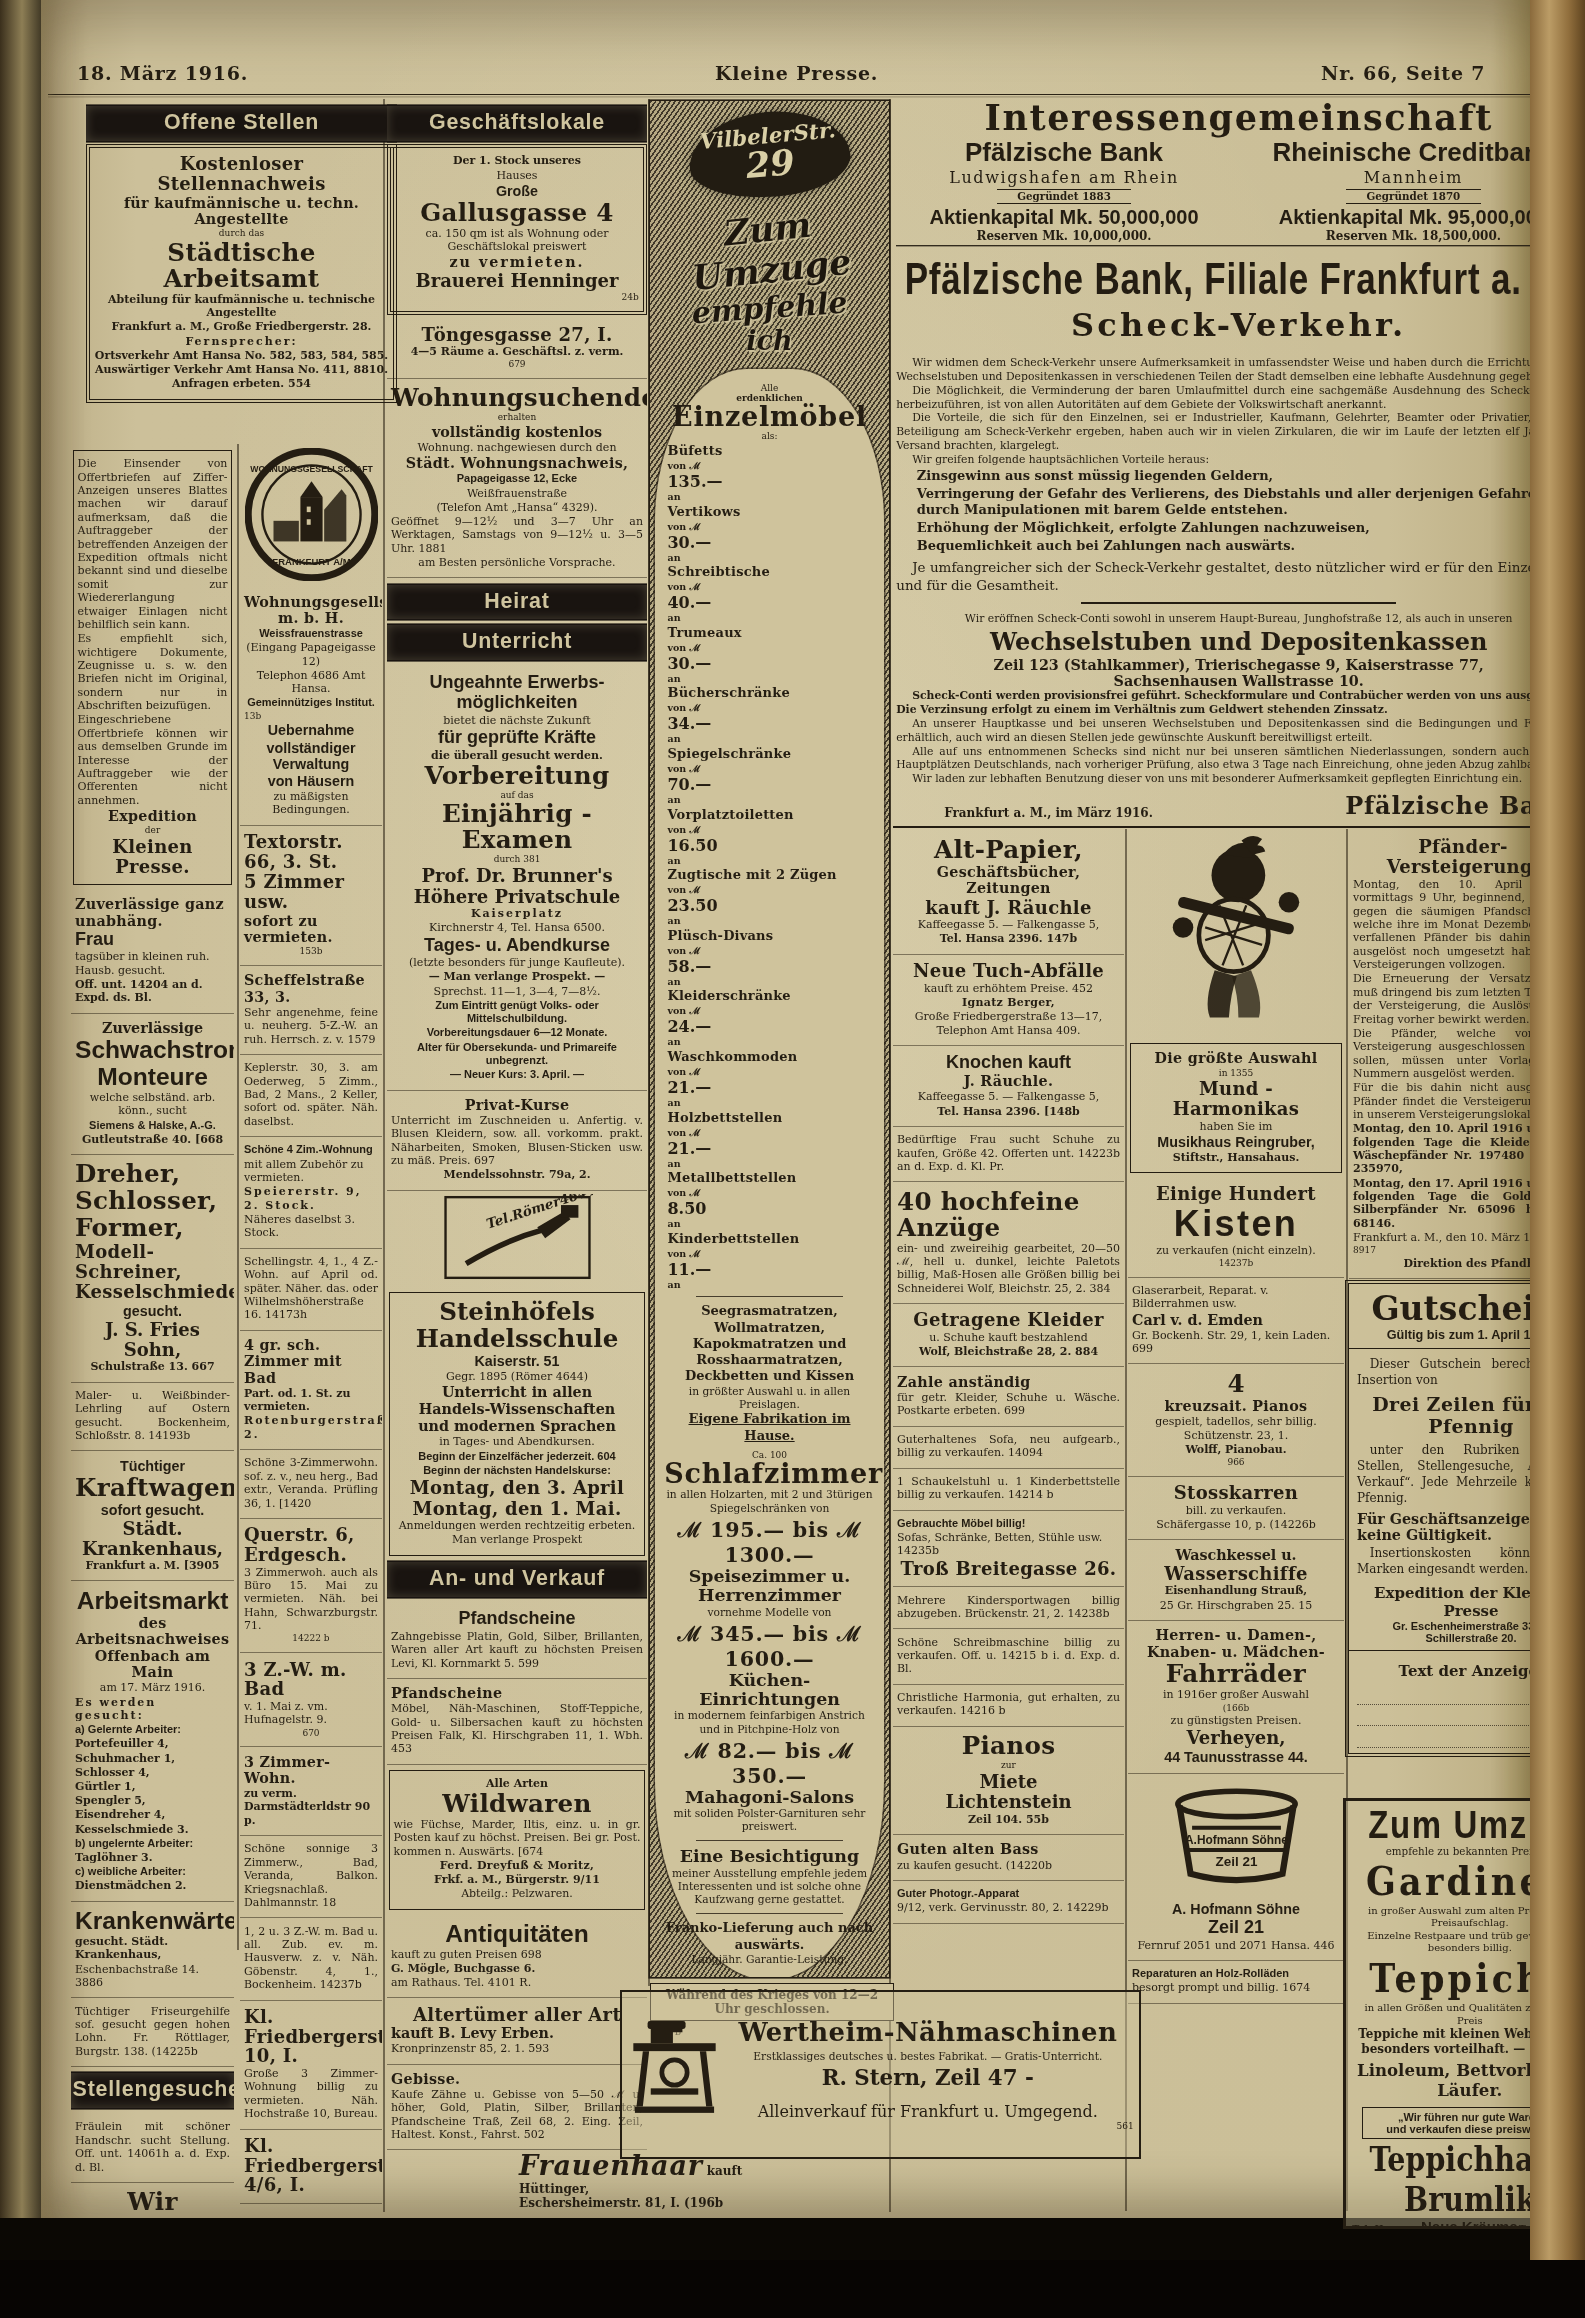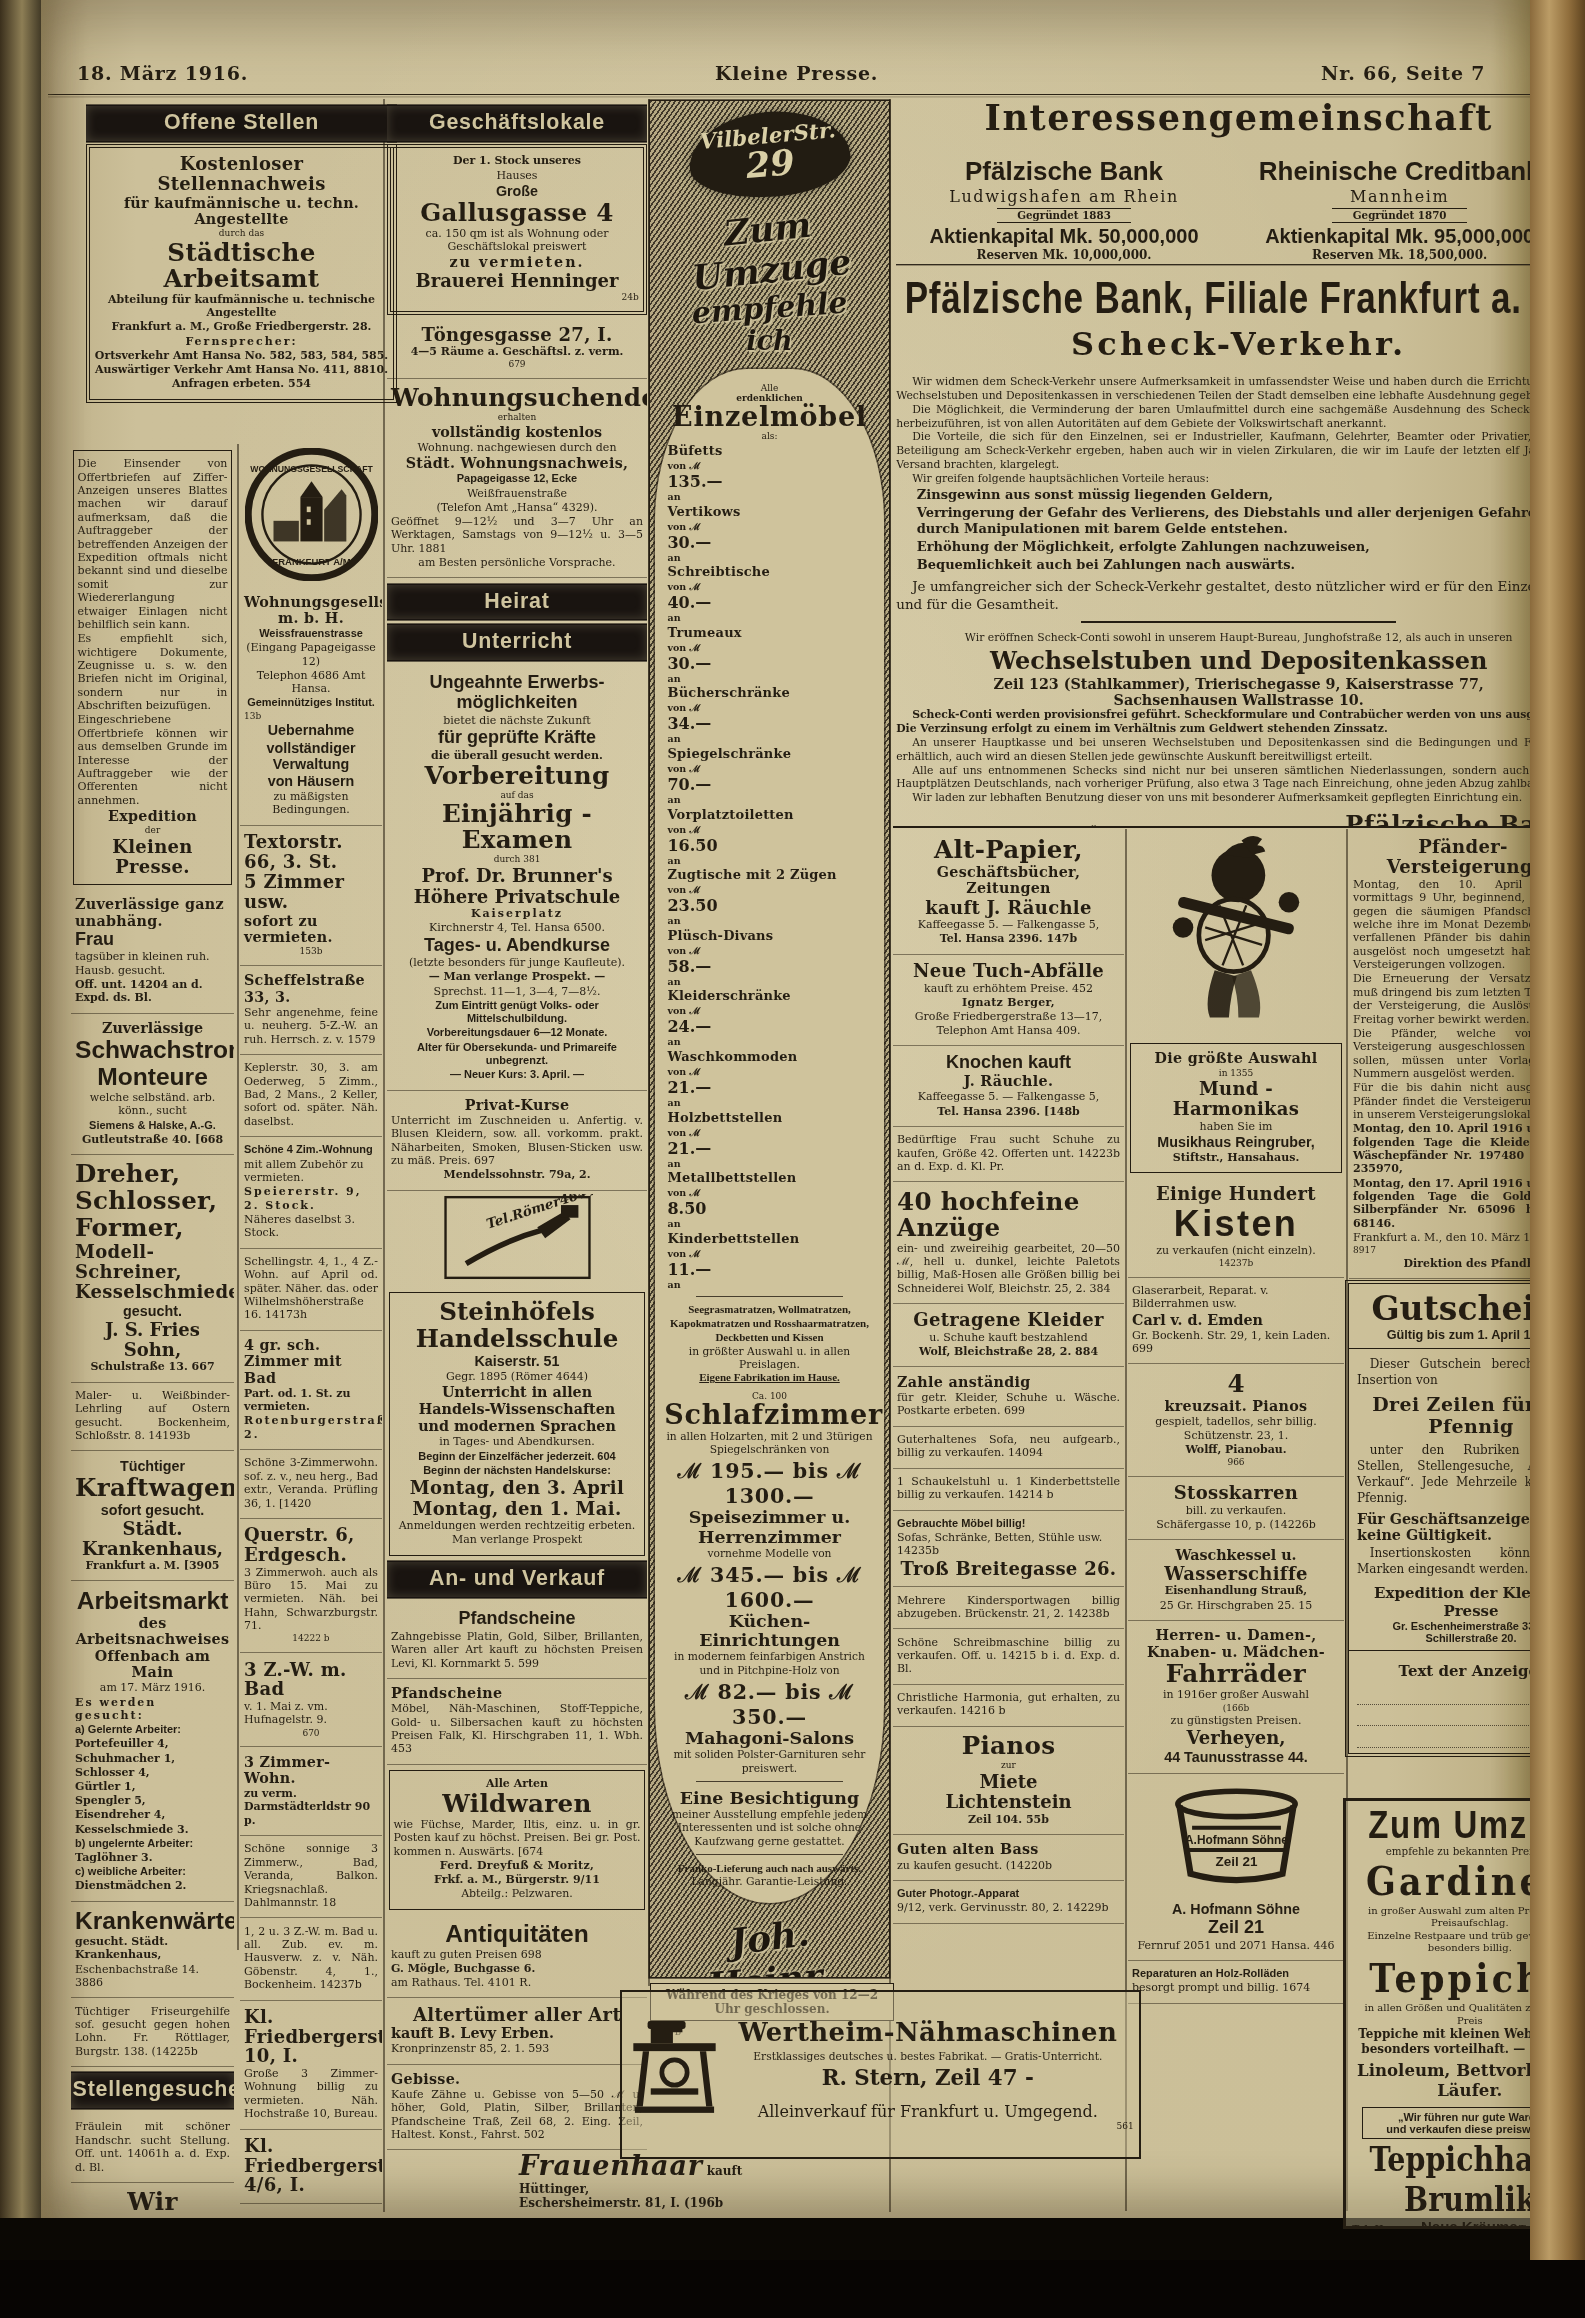--- a/index.html
+++ b/index.html
@@ -42,21 +42,21 @@
   .sn{font-family:"Liberation Sans",sans-serif;}
   .c{text-align:center;}
   .r{text-align:right;}
   .j{text-align:justify;}
   .sp{letter-spacing:2px;}
   .icnbox{text-align:center;padding:3.2px 0;}
   
   #bank{position:absolute;left:893px;top:100px;width:685px;height:726px;overflow:hidden;
         border-bottom:2.4px solid #241d12;padding:0 3.2px;}
   .bk-title{font-size:35px;font-weight:bold;text-align:center;letter-spacing:1.6px;line-height:1;}
-  .bk-cols{display:flex;margin-top:21px;}
+  .bk-cols{display:flex;justify-content:space-between;margin-top:2px;}
   .bk-col{width:49%;text-align:center;}
   .bk-name{font-size:26px;font-weight:bold;font-family:"Liberation Sans",sans-serif;}
   .bk-city{font-size:16px;font-weight:normal;letter-spacing:1.6px;}
   .bk-found{font-size:10.3px;font-weight:bold;border-top:0.8px solid #241d12;border-bottom:0.8px solid #241d12;
             display:inline-block;padding:0.8px 20.6px;margin:1.6px 0;}
   .bk-cap{font-size:20px;font-weight:bold;font-family:"Liberation Sans",sans-serif;}
   .bk-res{font-size:12px;font-weight:bold;}
   .bk-head{font-size:35px;font-weight:bold;text-align:center;margin-top:8px;
            font-family:"Liberation Sans",sans-serif;letter-spacing:0.8px;
            border-top:1.6px solid #241d12;padding-top:6.3px;transform:scaleY(1.25);}
@@ -90,21 +90,21 @@
   .prow{display:flex;align-items:baseline;font-weight:bold;margin:1.6px 0;flex-direction:column;}
   .pn{font-size:13px;letter-spacing:0.2px;}
   .pd{flex:1;border-bottom:1.6px dotted rgba(36,29,18,.6);margin:0 3.2px;height:8px;}
   .pv{font-size:9.5px;}
   .pp{font-size:16px;margin-left:3.2px;}
   .pa{font-size:9.5px;margin-left:2.4px;}
   .ovh1{font-size:27px;font-weight:bold;text-align:center;letter-spacing:0.8px;line-height:1.05;}
   .ovh2{font-size:17.4px;font-weight:bold;text-align:center;line-height:1.1;}
   .ovpr{font-size:20.6px;font-weight:bold;text-align:center;letter-spacing:0.8px;}
   .ovb{font-size:10.7px;text-align:center;line-height:1.25;}
-  .ovbb{font-size:11px;font-weight:bold;text-align:center;line-height:1.25;font-family:Liberation Serif, serif;}
+  .ovbb{font-size:13px;font-weight:bold;text-align:center;line-height:1.25;}
   .ovsm{font-size:9px;text-align:center;}
   .ovrule{border-top:1.6px solid rgba(36,29,18,.8);width:70%;margin:6.3px auto;}
   .helbn{font-size:36px;margin:1.6px 0;}
   .hn1{transform:rotate(-7deg);}
   .hn2{transform:rotate(-5deg);}
   .hn3{transform:rotate(-7deg);font-size:38px;}
   #warbox{position:absolute;left:650px;top:1983px;width:239px;background:#cfc39c;
     border:1.6px solid #241d12;text-align:center;font-weight:bold;font-size:12px;padding:4px 1.6px;}
   #wartag{position:absolute;left:660px;top:2026px;font-size:9.5px;}
   

